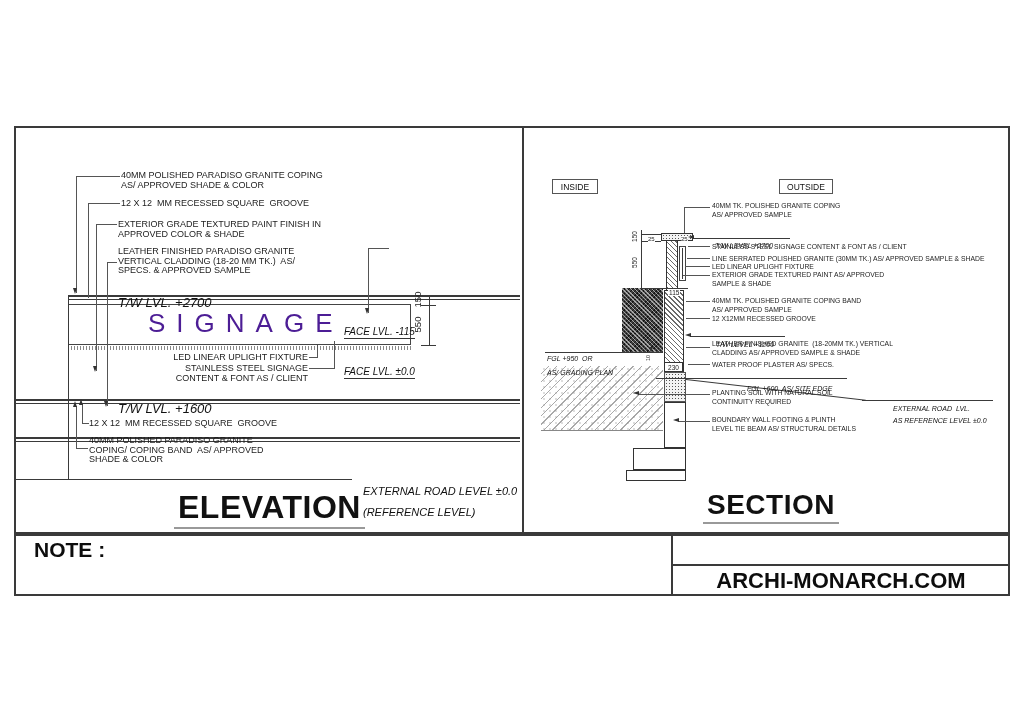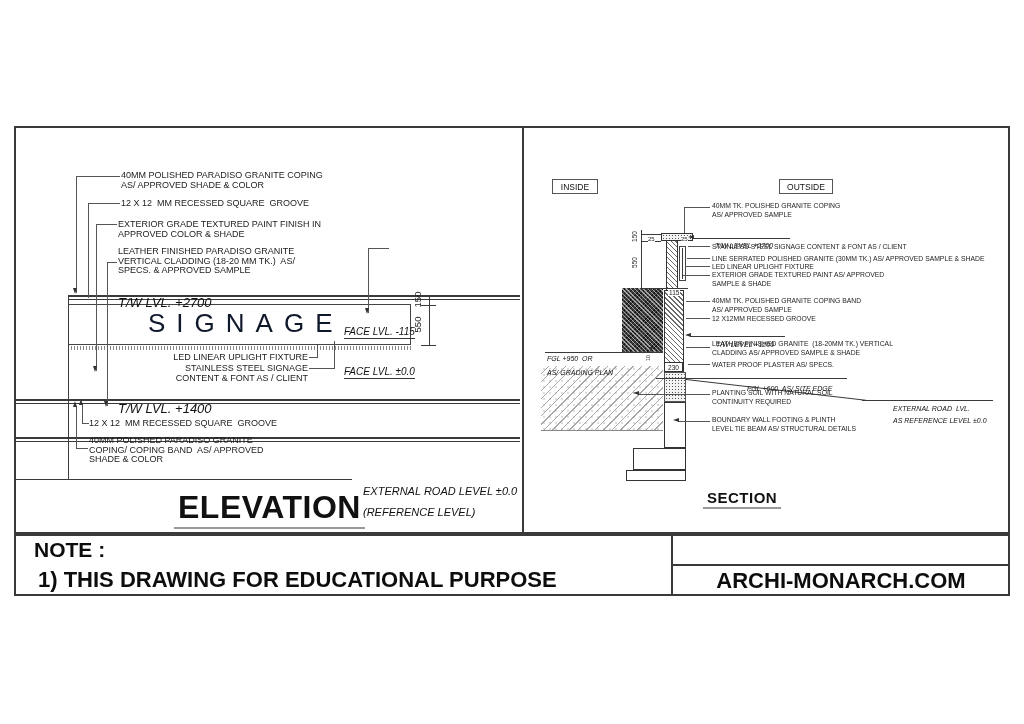--- a/index.html
+++ b/index.html
@@ -23,21 +23,21 @@
                            repeating-linear-gradient(-45deg,rgba(0,0,0,.65) 0 1px,transparent 1px 3px);}
   .stip{background-color:#f3f3f3;background-image:radial-gradient(#555 .7px,transparent .8px);background-size:3px 3px;}
   .soil{background-image:radial-gradient(#8a8a8a .6px,transparent .75px),
                          repeating-linear-gradient(135deg,transparent 0 5px,#a9a9a9 5px 6px);
         background-size:6px 6px,auto;}
   .dots{background:repeating-linear-gradient(90deg,#888 0 1px,transparent 1px 3px);}
   .ad,.au,.al{position:absolute;width:0;height:0;}
   .ad{border-left:2.5px solid transparent;border-right:2.5px solid transparent;border-top:6px solid #333;}
   .au{border-left:2.5px solid transparent;border-right:2.5px solid transparent;border-bottom:6px solid #333;}
   .al{border-top:2.5px solid transparent;border-bottom:2.5px solid transparent;border-right:6px solid #333;}
-  .signage{position:absolute;font-size:26px;letter-spacing:11px;font-weight:400;color:#0f172a;}
+  .signage{position:absolute;font-size:26px;letter-spacing:11px;font-weight:400;color:#4c1d95;}
   .tag{position:absolute;border:1px solid #555;background:#fff;font-size:8.5px;display:flex;
        align-items:center;justify-content:center;box-sizing:border-box;color:#111;}
   .tbtxt{position:absolute;font-weight:bold;color:#0d0d0d;text-align:center;}
 </style>
 </head>
 <body>
 
 <div id="canvas">
 
   <div class="abs" style="left:14px;top:126px;width:996px;height:408px;border:2px solid #3a3a3a;box-sizing:border-box;"></div>
@@ -96,21 +96,21 @@
   <div class="lbl" style="left:118px;top:247px;">LEATHER FINISHED PARADISO GRANITE
 VERTICAL CLADDING (18-20 MM TK.)  AS/
 SPECS. &amp; APPROVED SAMPLE</div>
   <div class="lvl" style="left:118px;top:280px;font-size:13px;">T/W LVL. +2700</div>
   <div class="signage" style="left:148px;top:308px;">SIGNAGE</div>
   <div class="lvl ul" style="left:344px;top:311px;font-size:10px;">FACE LVL. -115</div>
   <div class="lvl ul" style="left:344px;top:351px;font-size:10px;">FACE LVL. ±0.0</div>
   <div class="lbl" style="left:170px;top:352px;width:138px;text-align:right;line-height:10.5px;">LED LINEAR UPLIGHT FIXTURE
 STAINLESS STEEL SIGNAGE
 CONTENT &amp; FONT AS / CLIENT</div>
-  <div class="lvl" style="left:118px;top:386px;font-size:13px;">T/W LVL. +1400</div>
+  <div class="lvl" style="left:118px;top:386px;font-size:13px;">T/W LVL. +1600</div>
   <div class="lbl" style="left:89px;top:419px;">12 X 12  MM RECESSED SQUARE  GROOVE</div>
   <div class="lbl" style="left:89px;top:436px;">40MM POLISHED PARADISO GRANITE
 COPING/ COPING BAND  AS/ APPROVED
 SHADE &amp; COLOR</div>
   <div class="lvl" style="left:363px;top:466px;font-size:11px;line-height:21px;">EXTERNAL ROAD LEVEL ±0.0
 (REFERENCE LEVEL)</div>
   <div class="ttl" style="left:174px;top:489px;font-size:32px;">ELEVATION</div>
 
   <div class="tag" style="left:552px;top:179px;width:46px;height:15px;">INSIDE</div>
   <div class="tag" style="left:779px;top:179px;width:54px;height:15px;">OUTSIDE</div>
@@ -182,19 +182,18 @@
   <div class="slbl" style="left:712px;top:361px;">WATER PROOF PLASTER AS/ SPECS.</div>
   <div class="lvl" style="left:747px;top:370px;font-size:7px;">FGL +600  AS/ SITE EDGE</div>
   <div class="lvl" style="left:547px;top:340px;font-size:7px;">FGL +950  OR</div>
   <div class="lvl" style="left:547px;top:354px;font-size:7px;">AS/ GRADING PLAN</div>
   <div class="slbl" style="left:712px;top:389px;">PLANTING SOIL WITH NATURAL SOIL
 CONTINUITY REQUIRED</div>
   <div class="lvl" style="left:893px;top:390px;font-size:7px;">EXTERNAL ROAD  LVL.</div>
   <div class="lvl" style="left:893px;top:402px;font-size:7px;">AS REFERENCE LEVEL ±0.0</div>
   <div class="slbl" style="left:712px;top:416px;">BOUNDARY WALL FOOTING &amp; PLINTH
 LEVEL TIE BEAM AS/ STRUCTURAL DETAILS</div>
-  <div class="ttl" style="left:703px;top:489px;font-size:15px;">SECTION</div>
+  <div class="ttl" style="left:703px;top:489px;font-size:28px;">SECTION</div>
 
   <div class="abs" style="left:34px;top:538px;font-size:21px;font-weight:bold;color:#0d0d0d;">NOTE :</div>
-  <div class="abs" style="left:38px;top:567px;font-size:22px;font-weight:bold;color:#0d0d0d;">1) THIS DRAWING FOR EDUCATIONAL PURPOSE</div>
   <div class="tbtxt" style="left:672px;top:568px;width:338px;font-size:22px;">ARCHI-MONARCH.COM</div>
 
 </div>
 
 </body></html>

